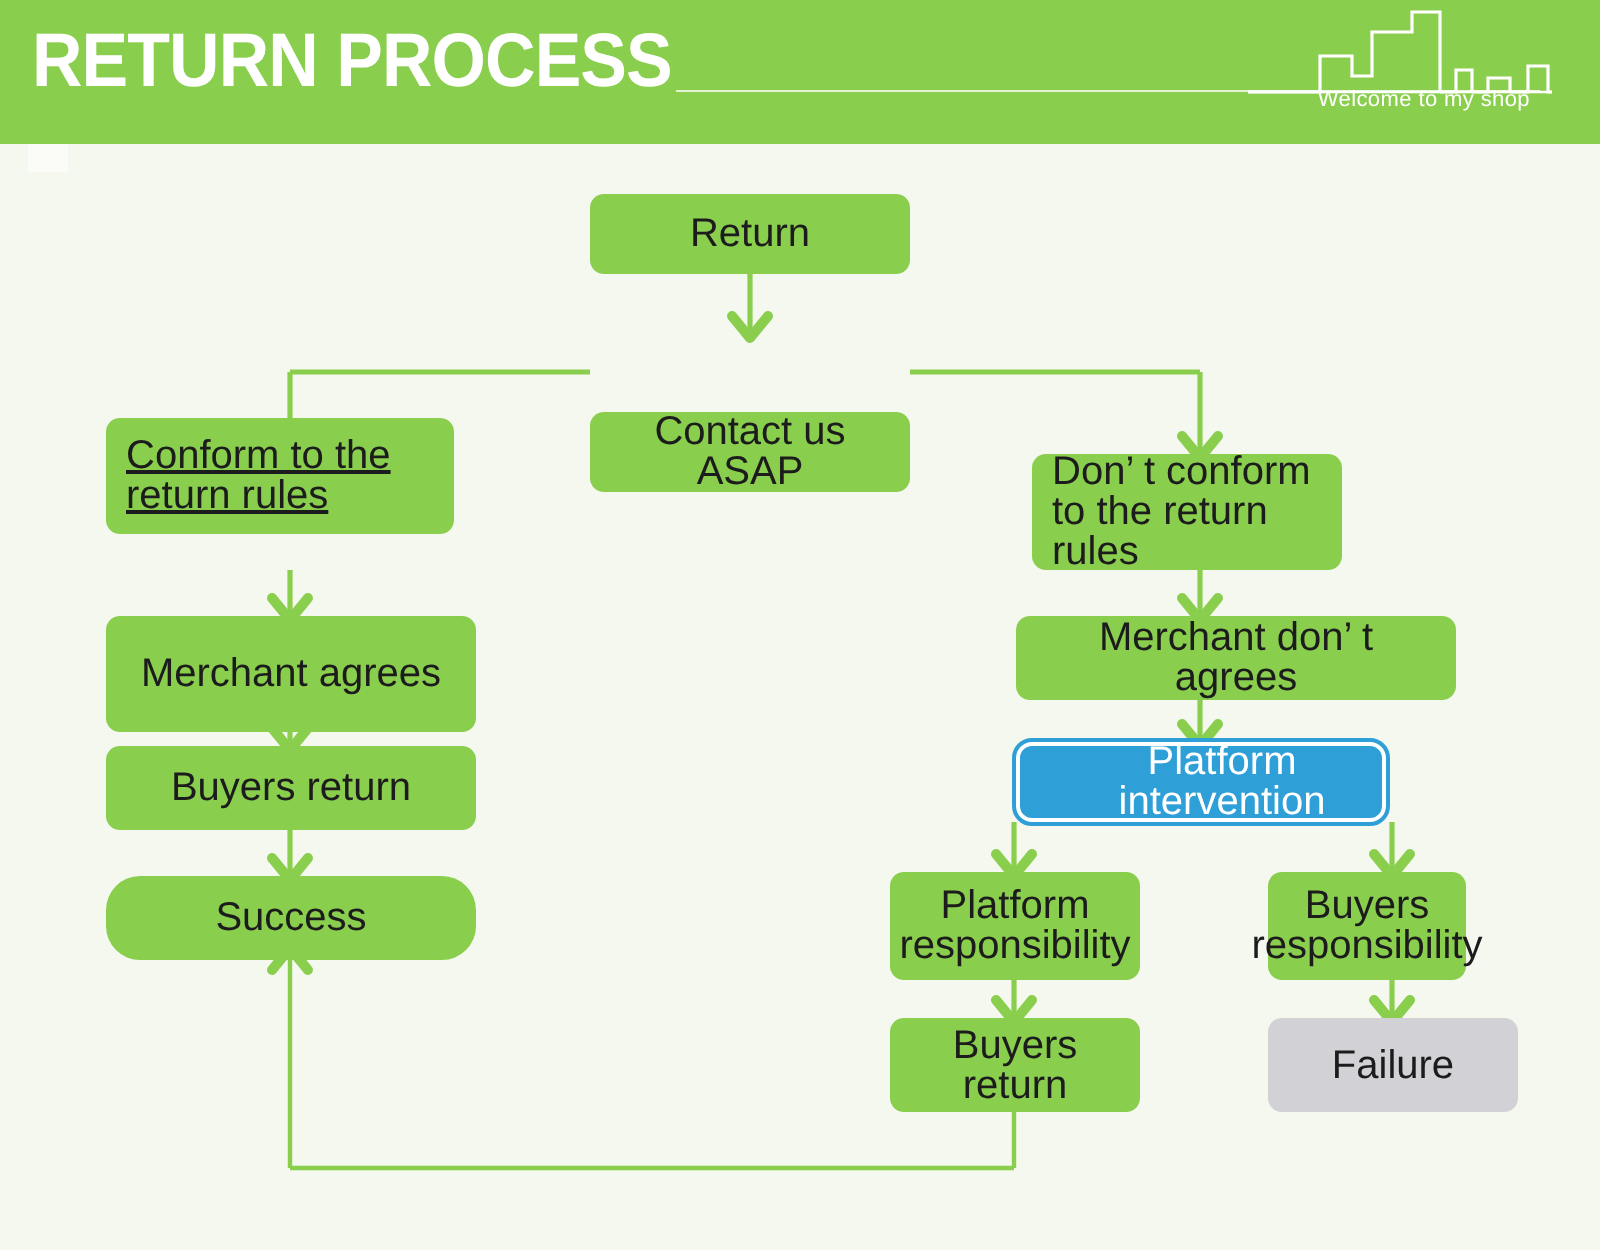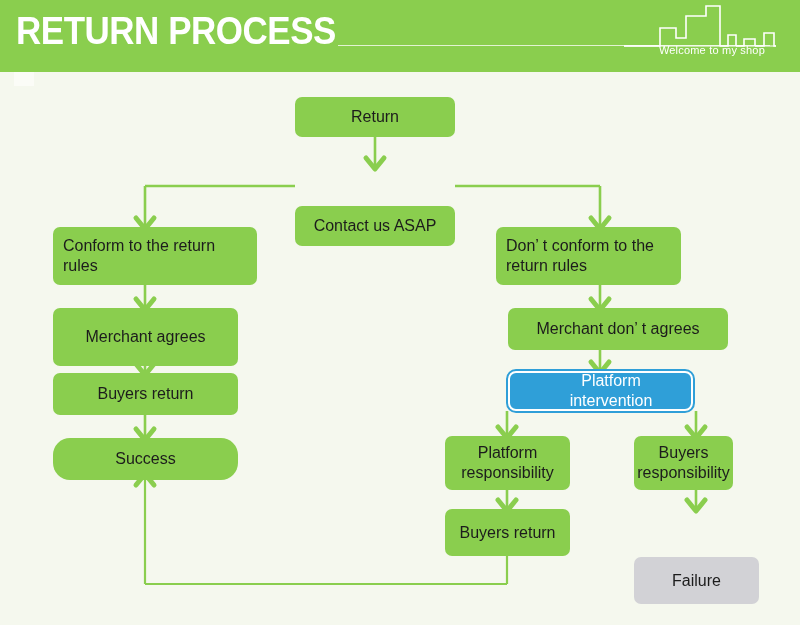--- a/index.html
+++ b/index.html
@@ -84,36 +84,35 @@
     height: 553px;
   }
 
   
   .node {
     position: absolute;
     box-sizing: border-box;
     border-radius: 7px;
     background: #8ace4e;
     color: #1c1c1c;
-    font-size: 16px;
+    font-size: 20px;
     line-height: 20px;
     display: flex;
     align-items: center;
     justify-content: center;
     text-align: center;
     padding: 4px 10px;
     z-index: 2;
   }
   .node.left-text {
     justify-content: flex-start;
     text-align: left;
   }
   .node.gray {
     background: #d2d2d6;
-    margin-top: 48px;
   }
   .node.blue {
     background: #2f9fd8;
     color: #ffffff;
     border: 2px solid #ffffff;
     outline: 2px solid #2f9fd8;
     border-radius: 8px;
   }
 </style>
 </head>
@@ -190,37 +189,37 @@
   </svg>
 
   <div class="node" style="left:295px; top:25px; width:160px; height:40px;">
     <span>Return</span>
   </div>
 
   <div class="node" style="left:295px; top:95px; width:160px; height:40px;margin-top:39px;">
     <span>Contact us ASAP</span>
   </div>
 
-  <div class="node left-text" style="left:53px; top:155px; width:204px; height:58px;">
+  <div class="node left-text" style="left:53px; top:137px; width:174px; height:58px;text-decoration:underline;">
     <span>Conform to the return rules</span>
   </div>
 
   <div class="node" style="left:53px; top:236px; width:185px; height:58px;text-align:right;">
     <span>Merchant agrees</span>
   </div>
 
   <div class="node" style="left:53px; top:301px; width:185px; height:42px;">
     <span>Buyers return</span>
   </div>
 
   <div class="node" style="left:53px; top:366px; width:185px; height:42px;border-radius:17px;">
     <span>Success</span>
   </div>
 
-  <div class="node left-text" style="left:496px; top:155px; width:185px; height:58px;">
+  <div class="node left-text" style="left:516px; top:155px; width:155px; height:58px;">
     <span>Don’ t conform to the return rules</span>
   </div>
 
   <div class="node" style="left:508px; top:236px; width:220px; height:42px;">
     <span>Merchant don’ t agrees</span>
   </div>
 
   <div class="node blue" style="left:508px; top:299px; width:185px; height:40px;padding-left:31px;">
     <span>Platform intervention</span>
   </div>

